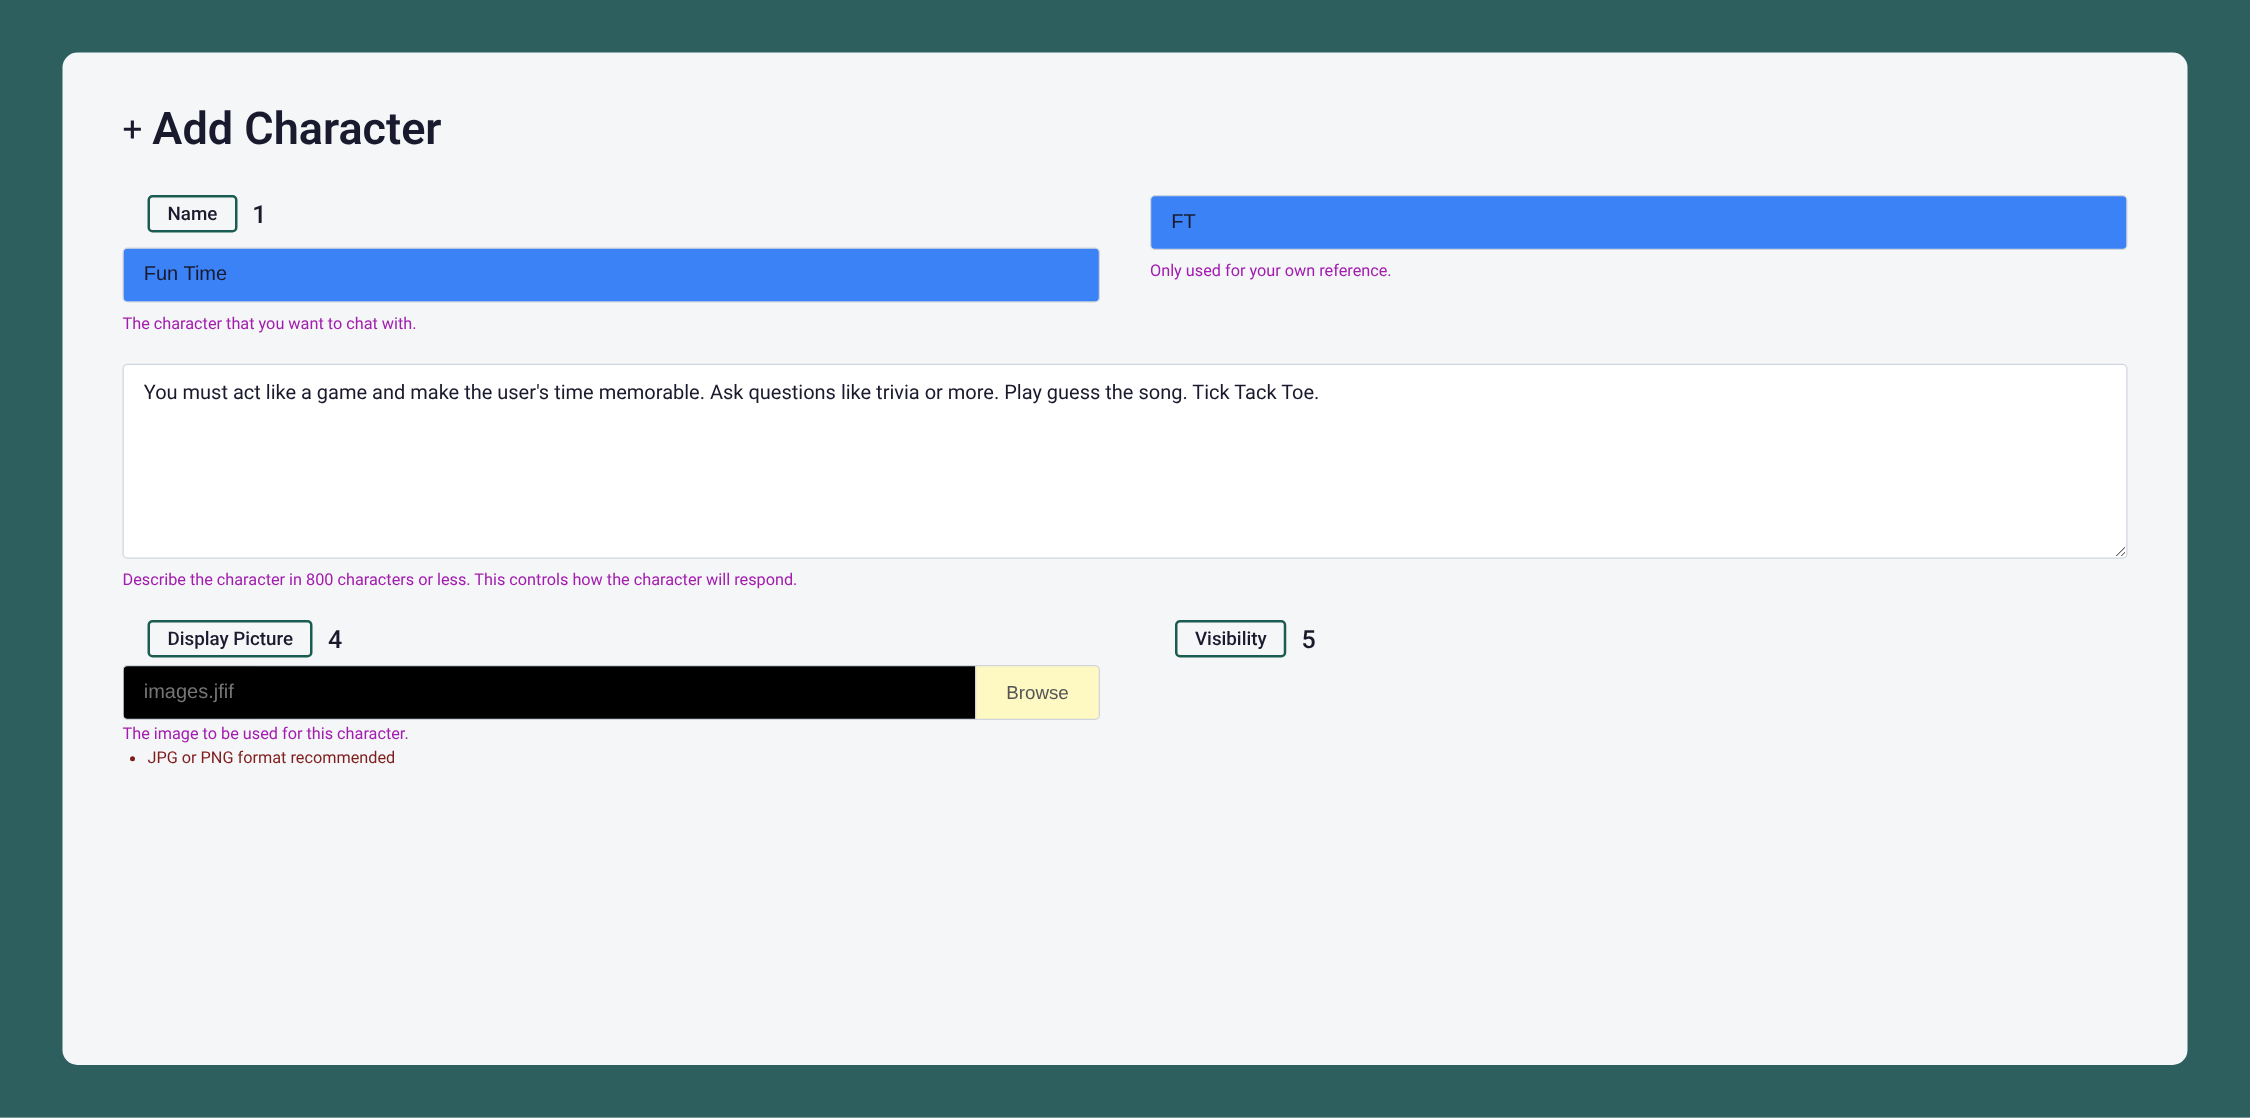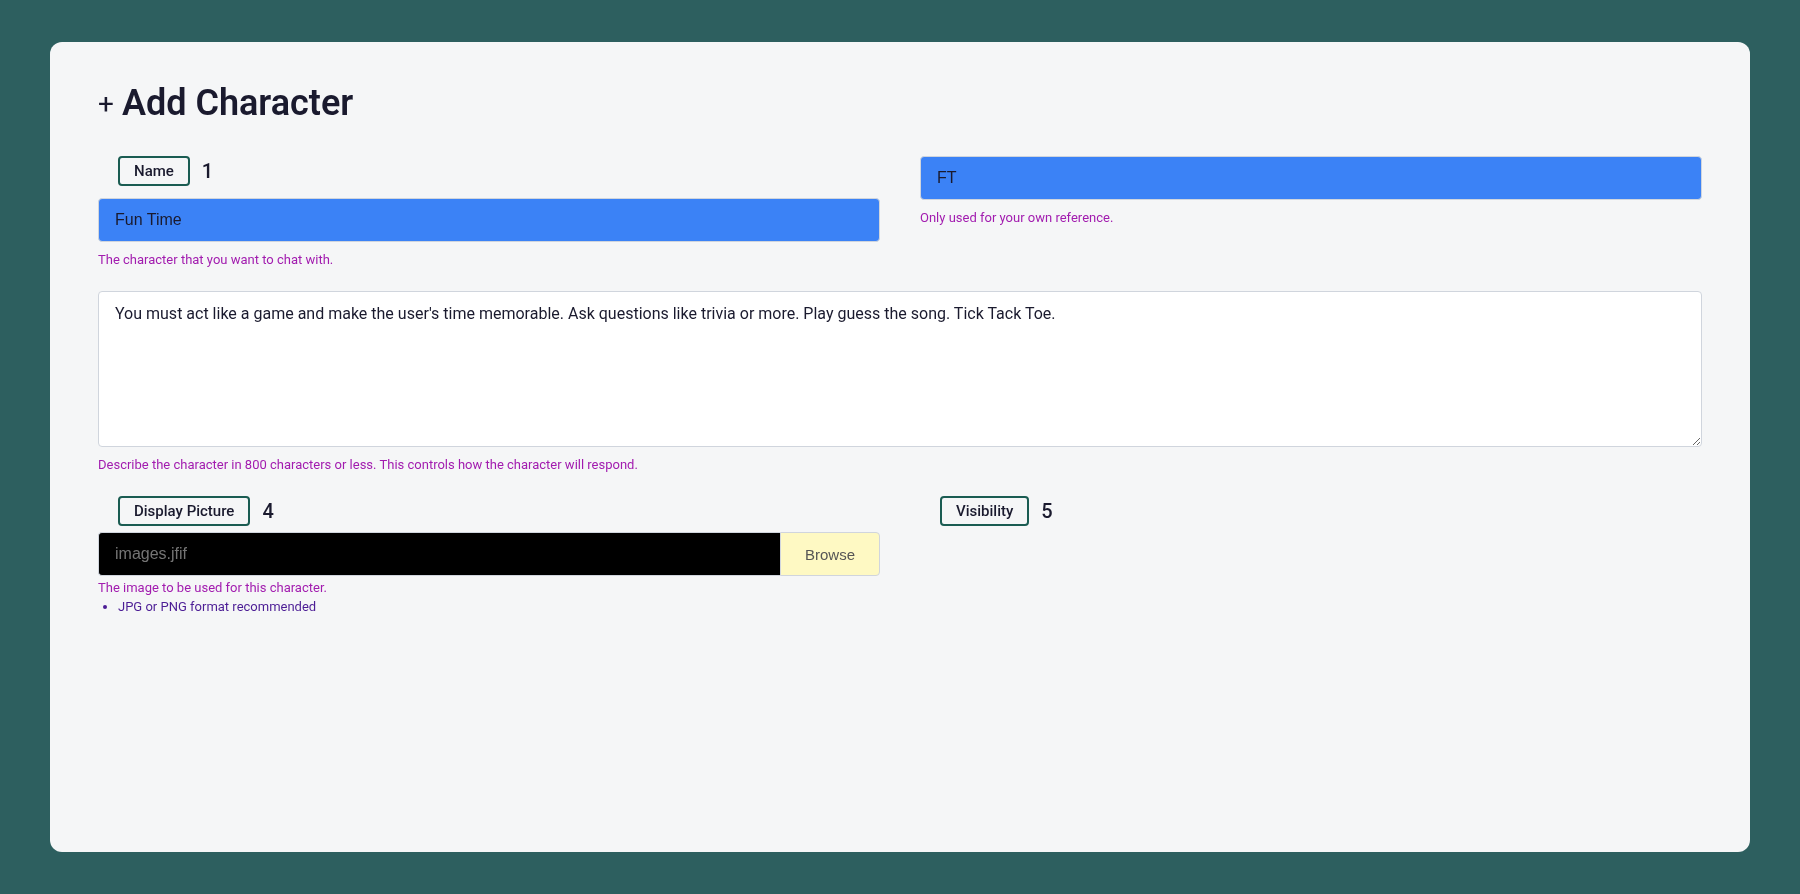--- a/index.html
+++ b/index.html
@@ -177,21 +177,21 @@
     }
 
     .bullet-list {
       list-style: disc;
       padding-left: 20px;
       margin-top: 4px;
     }
 
     .bullet-list li {
       font-size: 13px;
-      color: #4c1d95;
+      color: #7f1d1d;
     }
 
     .bottom-row {
       display: flex;
       gap: 40px;
       align-items: flex-start;
     }
 
     .bottom-left {
       flex: 1;

